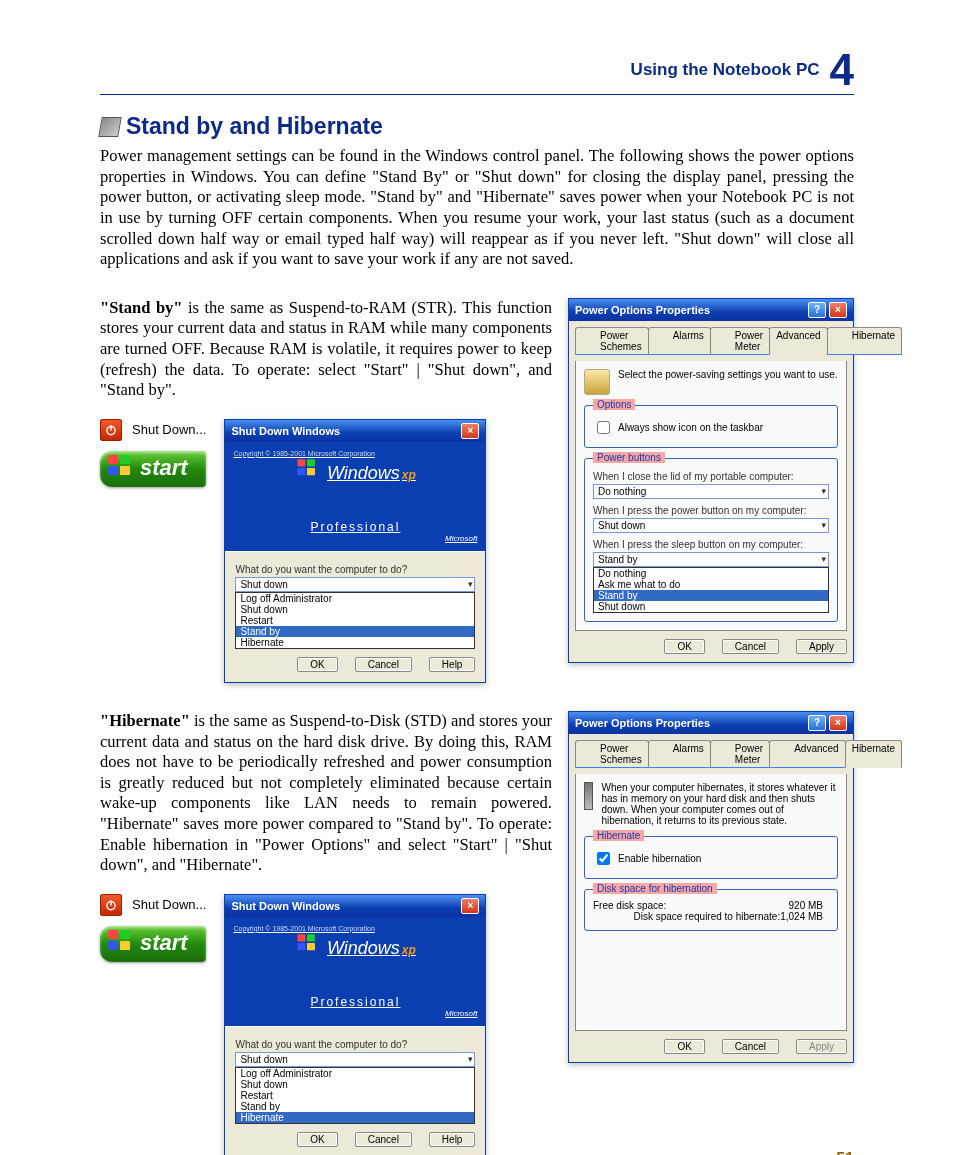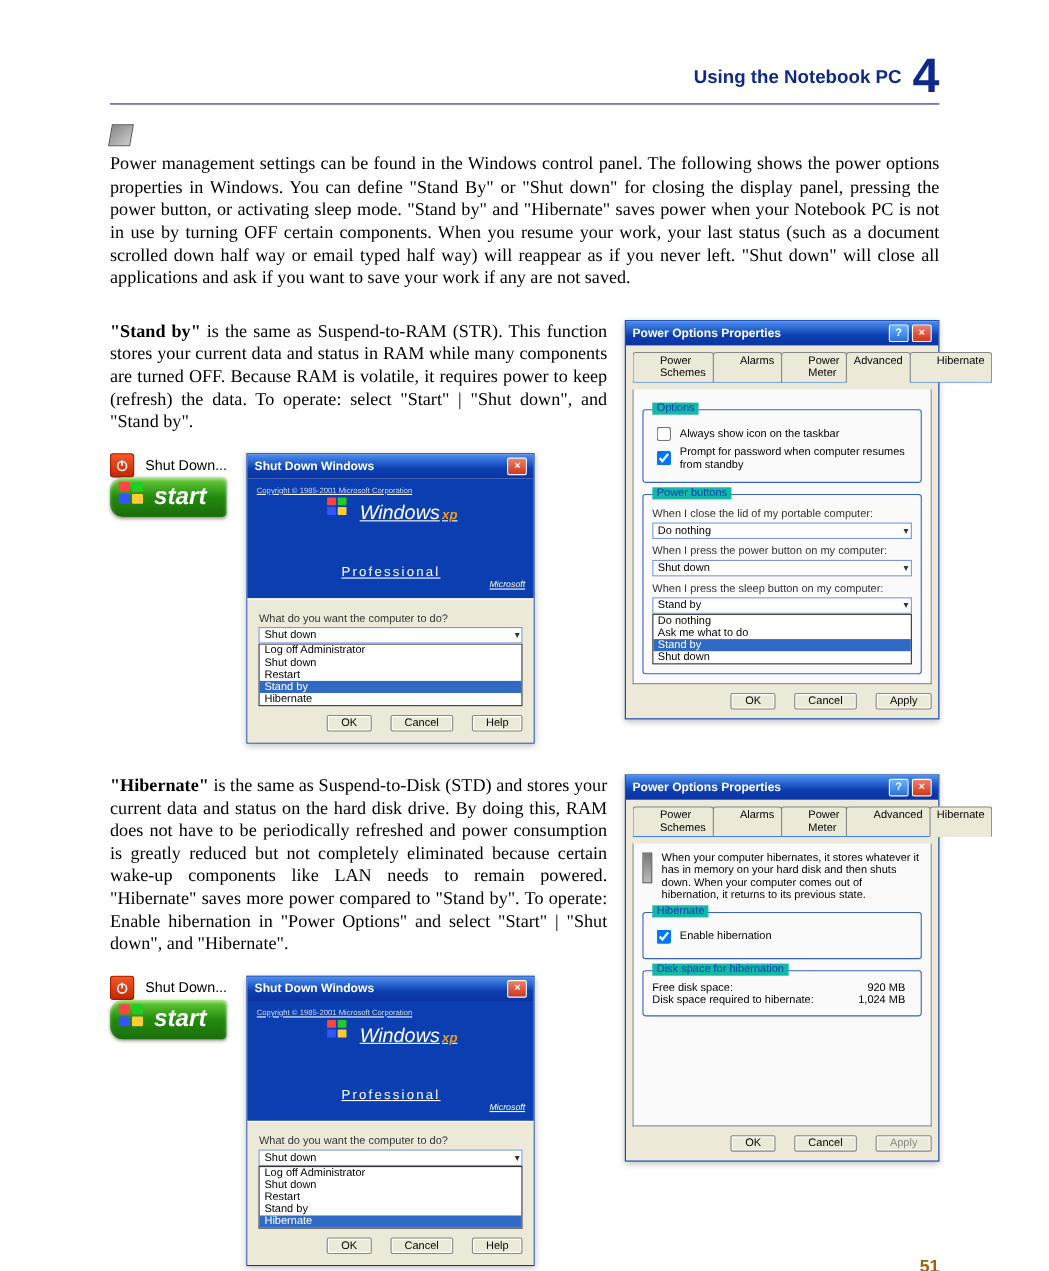--- a/index.html
+++ b/index.html
@@ -64,20 +64,21 @@
     flex: 1;
   }
   .dialog-col {
     flex: 0 0 auto;
   }
 
   .icons-col {
     display: flex;
     flex-direction: column;
     align-items: flex-start;
+    gap: 10px;
   }
   .shutdown-item {
     display: flex;
     align-items: center;
     font-family: "Segoe UI", Tahoma, Arial, sans-serif;
     font-size: 13px;
     color: #000;
   }
   .shutdown-icon {
     width: 22px; height: 22px;
@@ -160,21 +161,21 @@
   .fieldset {
     border:1px solid #3a62c1; border-radius:3px;
     padding:10px 8px 8px 8px;
     margin-top:10px;
     position:relative;
     font-size:10px;
     background:#fafafa;
   }
   .fieldset .legend {
     position:absolute; top:-7px; left:8px;
-    background:#14b8a6; padding:0 4px;
+    background:#fca5a5; padding:0 4px;
     color:#0b3eb0;
     font-size:10px;
   }
   label.cb { display:flex; align-items:center; gap:5px; margin:2px 0; font-size:10px;}
   .combo {
     border:1px solid #7a96df;
     background:#fff;
     font-size:10px;
     padding:1px 16px 1px 4px;
     position:relative;
@@ -233,20 +234,21 @@
 
 <div class="page">
 
   <div class="hdr">
     <span class="hdr-text">Using the Notebook PC</span>
     <span class="hdr-num">4</span>
   </div>
 
   <div class="sec-head">
     <div class="cube-icon"></div>
+    <div class="sec-title">Stand by and Hibernate</div>
   </div>
   <div class="body-text">Power management settings can be found in the Windows control panel. The following shows the power options properties in Windows. You can define "Stand By" or "Shut down" for closing the display panel, pressing the power button, or activating sleep mode. "Stand by" and "Hibernate" saves power when your Notebook PC is not in use by turning OFF certain components. When you resume your work, your last status (such as a document scrolled down half way or email typed half way) will reappear as if you never left. "Shut down" will close all applications and ask if you want to save your work if any are not saved.</div>
 
   <div class="row">
     <div class="left-col">
       <div class="body-text">
         <b>"Stand by"</b><span> is the same as Suspend-to-RAM (STR). This function stores your current data and status in RAM while many components are turned OFF. Because RAM is volatile, it requires power to keep (refresh) the data. To operate: select "Start" | "Shut down", and "Stand by".</span>
       </div>
 
       <div class="row" style="margin-top:18px; gap:18px;">
@@ -324,29 +326,29 @@
         </div>
         <div class="xp-body">
           <div class="tabs">
             <div class="tab inactive">Power Schemes</div>
             <div class="tab inactive">Alarms</div>
             <div class="tab inactive">Power Meter</div>
             <div class="tab">Advanced</div>
             <div class="tab inactive">Hibernate</div>
           </div>
           <div class="panel">
+            <div style="display:flex;gap:8px;align-items:flex-start">
+              <span style="width:24px;height:24px;background:linear-gradient(#ffe9a8,#c9a33a);border:1px solid #aa8;border-radius:3px;"></span>
+              <span>Select the power-saving settings you want to use.</span>
+            </div>
             <div class="fieldset">
               <span class="legend">Options</span>
               <label class="cb">
                   <input type="checkbox" style="">
                   <span>Always show icon on the taskbar</span>
-                </label>
-              <label class="cb">
-                  <input type="checkbox" checked="" style="">
-                  <span>Prompt for password when computer resumes from standby</span>
                 </label>
             </div>
             <div class="fieldset">
               <span class="legend">Power buttons</span>
               <div class="small-note">When I close the lid of my portable computer:</div>
               <div class="combo">Do nothing</div>
               <div class="small-note" style="margin-top:6px">When I press the power button on my computer:</div>
               <div class="combo">Shut down</div>
               <div class="small-note" style="margin-top:6px">When I press the sleep button on my computer:</div>
               <div class="combo">Stand by</div>
@@ -466,21 +468,21 @@
                   <input type="checkbox" checked="" style="">
                   <span>Enable hibernation</span>
                 </label>
             </div>
             <div class="fieldset">
               <span class="legend">Disk space for hibernation</span>
               <div style="display:flex;justify-content:space-between;max-width:230px;">
                 <span>Free disk space:</span>
                 <span>920 MB</span>
               </div>
-              <div style="display:flex;justify-content:space-between;max-width:230px;">
+              <div style="display:flex;justify-content:flex-end;max-width:230px;">
                 <span>Disk space required to hibernate:</span>
                 <span>1,024 MB</span>
               </div>
             </div>
           </div>
           <div class="dlg-row">
             <button class="xp-btn">OK</button>
             <button class="xp-btn">Cancel</button>
             <button class="xp-btn" style="color:#888">Apply</button>
           </div>

